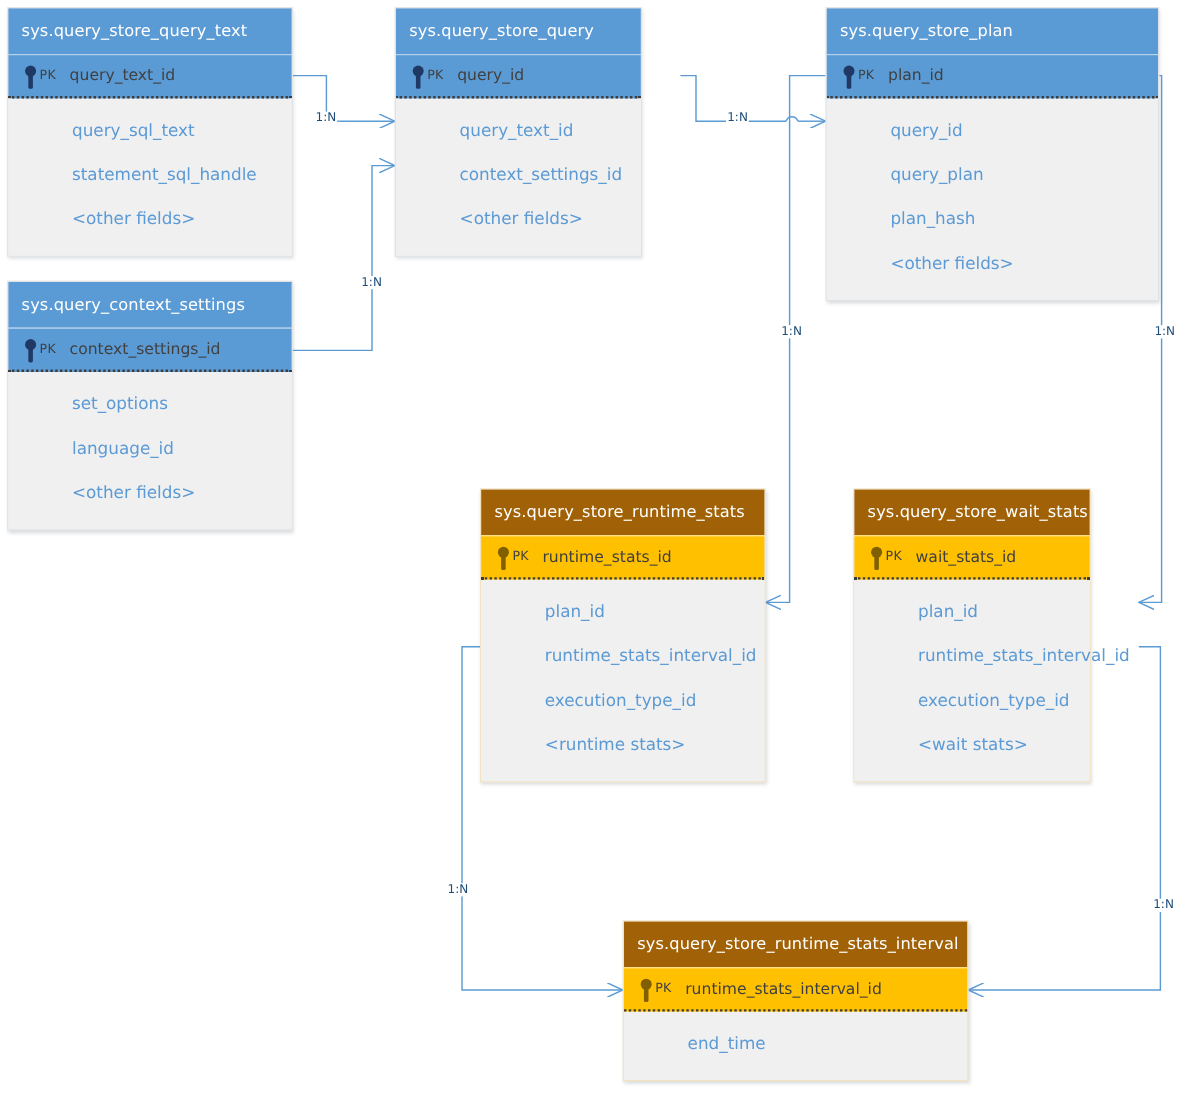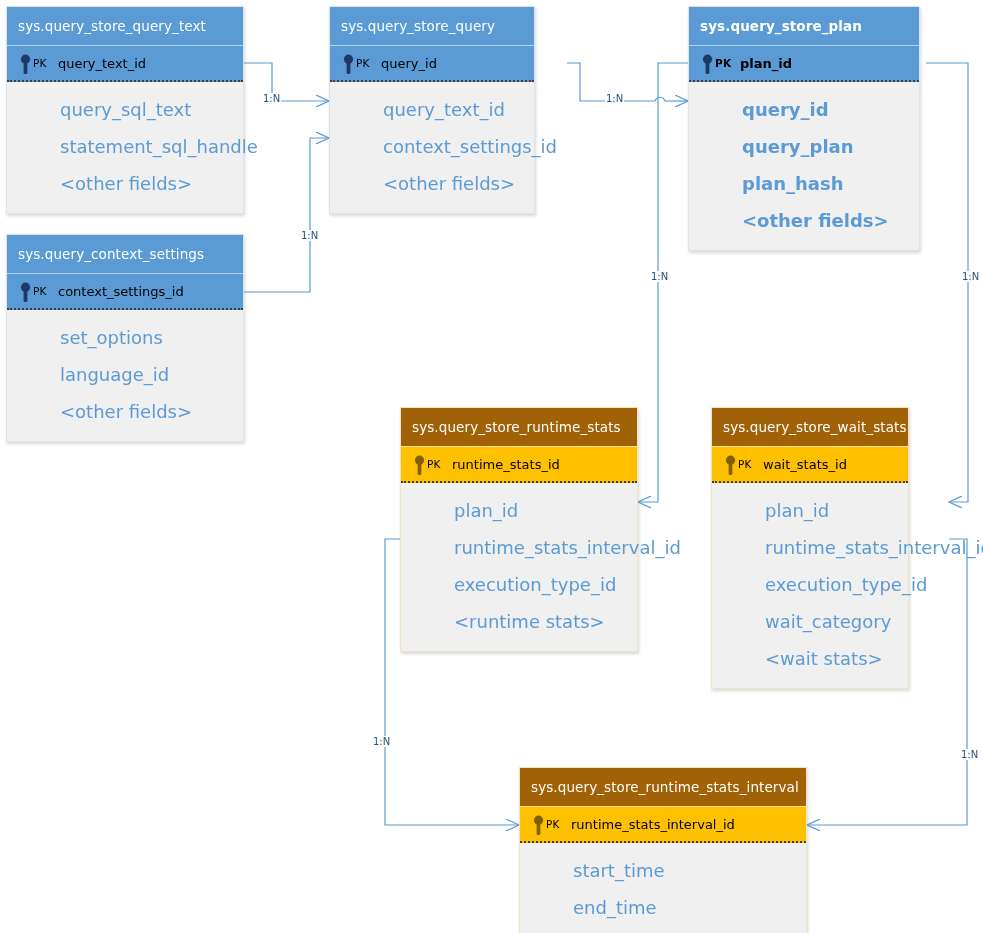--- a/index.html
+++ b/index.html
@@ -40,21 +40,21 @@
     color: #ffffff;
     font-size: 13.5px;
     letter-spacing: 0.1px;
     white-space: nowrap;
     overflow: hidden;
   }
   .entity .ent-pk {
     box-sizing: border-box;
     height: 37px;
     position: relative;
-    color: #000000;
+    color: #404040;
     font-size: 13px;
     border-top: 1px solid rgba(255,255,255,0.55);
     border-bottom: 2px dotted #3d3d3d;
   }
   .entity .ent-pk .pk-label {
     position: absolute;
     left: 26px;
     top: 11px;
     font-size: 10.5px;
     letter-spacing: 0.2px;
@@ -77,21 +77,21 @@
     box-sizing: border-box;
     background: #f0f0f0;
     padding: 9px 0 11px 0;
   }
   .entity .ent-field {
     box-sizing: border-box;
     height: 37px;
     line-height: 37px;
     padding-left: 53px;
     color: #5b9ad5;
-    font-size: 18px;
+    font-size: 14px;
     white-space: nowrap;
   }
 
   
   .theme-blue .ent-title { background: #5b9bd5; }
   .theme-blue .ent-pk { background: #5b9bd5; }
   .theme-blue { border: 1px solid #dfe3e6; }
 
   
   .theme-orange .ent-title { background: #a16207; }
@@ -182,21 +182,21 @@
         </svg>
         <span class="pk-label">PK</span>
         <span class="pk-name">query_id</span>
       </div>
       <div class="ent-fields">
         <div class="ent-field">query_text_id</div>
         <div class="ent-field">context_settings_id</div>
         <div class="ent-field">&lt;other fields&gt;</div>
       </div>
     </div>
-    <div class="entity theme-blue" style="left: 688px; top: 6px; width: 232px; font-weight: bold;">
+    <div class="entity theme-blue" style="left: 688px; top: 6px; width: 278px;">
       <div class="ent-title">sys.query_store_plan</div>
       <div class="ent-pk">
         <svg class="key-icon" viewBox="0 0 11 21">
           <circle cx="5.5" cy="5.2" r="4.6" fill="#1f3864"></circle>
           <rect x="3.6" y="7.5" width="3.8" height="12.5" rx="1.3" fill="#1f3864"></rect>
         </svg>
         <span class="pk-label">PK</span>
         <span class="pk-name">plan_id</span>
       </div>
       <div class="ent-fields">
@@ -230,36 +230,34 @@
           <circle cx="5.5" cy="5.2" r="4.6" fill="#806000"></circle>
           <rect x="3.6" y="7.5" width="3.8" height="12.5" rx="1.3" fill="#806000"></rect>
         </svg>
         <span class="pk-label">PK</span>
         <span class="pk-name">wait_stats_id</span>
       </div>
       <div class="ent-fields">
         <div class="ent-field">plan_id</div>
         <div class="ent-field">runtime_stats_interval_id</div>
         <div class="ent-field">execution_type_id</div>
-        <div class="ent-field">wait_category</div>
         <div class="ent-field">&lt;wait stats&gt;</div>
       </div>
     </div>
     <div class="entity theme-orange" style="left: 519px; top: 767px; width: 288px;">
       <div class="ent-title">sys.query_store_runtime_stats_interval</div>
       <div class="ent-pk">
         <svg class="key-icon" viewBox="0 0 11 21">
           <circle cx="5.5" cy="5.2" r="4.6" fill="#806000"></circle>
           <rect x="3.6" y="7.5" width="3.8" height="12.5" rx="1.3" fill="#806000"></rect>
         </svg>
         <span class="pk-label">PK</span>
         <span class="pk-name">runtime_stats_interval_id</span>
       </div>
       <div class="ent-fields">
-        <div class="ent-field">start_time</div>
         <div class="ent-field">end_time</div>
       </div>
     </div>
     <div class="card-label" style="left: 262px; top: 93px;">1:N</div>
     <div class="card-label" style="left: 300px; top: 230px;">1:N</div>
     <div class="card-label" style="left: 605px; top: 93px;">1:N</div>
     <div class="card-label" style="left: 650px; top: 271px;">1:N</div>
     <div class="card-label" style="left: 961px; top: 271px;">1:N</div>
     <div class="card-label" style="left: 372px; top: 736px;">1:N</div>
     <div class="card-label" style="left: 960px; top: 749px;">1:N</div>

